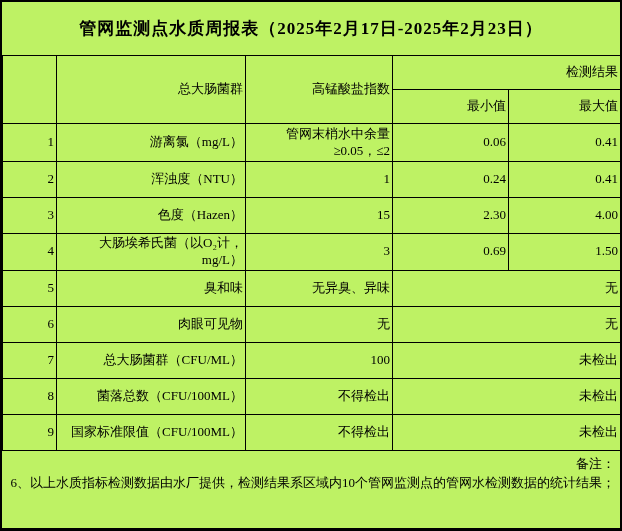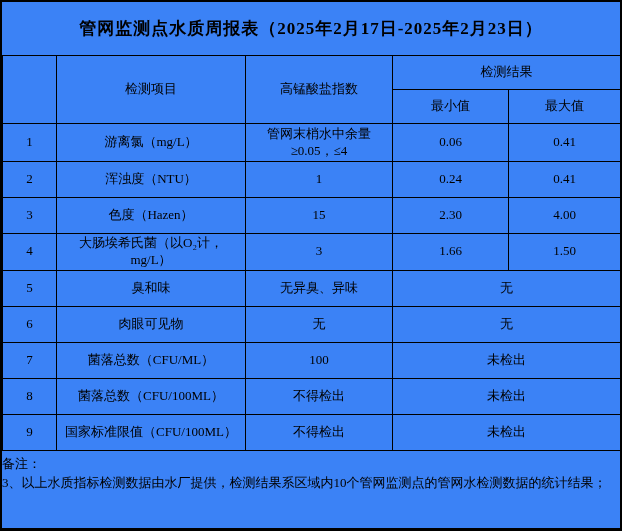--- a/index.html
+++ b/index.html
@@ -1,76 +1,76 @@
 <!DOCTYPE html>
 <html><head>
 <meta charset="utf-8">
 <style>
   html,body{margin:0;padding:0;background:#e8e8e8;}
   .sheet{
     width:622px;height:531px;box-sizing:border-box;
-    background:#3b82f6;color:#000000;
+    background:#bef264;color:#000000;
     border:2px solid #000000;border-bottom-width:3px;
     font-family:"Liberation Serif","DejaVu Serif",serif;
     overflow:hidden;
   }
   .title{
     height:53px;display:flex;align-items:center;justify-content:center;
     font-size:17px;font-weight:bold;letter-spacing:1px;
   }
   table.report{
     width:618px;border-collapse:collapse;table-layout:fixed;
   }
   table.report th,table.report td{
     border:1px solid #000000;
-    text-align:center;vertical-align:middle;
+    text-align:right;vertical-align:middle;
     font-size:13px;font-weight:normal;
     padding:1px 2px;line-height:1.3;
     overflow:hidden;
   }
   tr.hdr{height:34px;}
   tr.r{height:36px;}
   tr.r-tall{height:38px;}
   .notes{
     padding:3px 5px 0 0;
-    font-size:13px;line-height:1.5;text-align:left;
+    font-size:13px;line-height:1.5;text-align:right;
   }
   .notes div{white-space:normal;}
 </style>
 </head>
 <body>
 
 <div class="sheet">
   <div class="title">管网监测点水质周报表（2025年2月17日-2025年2月23日）</div>
 
   <table class="report">
     <colgroup>
       <col style="width:54px">
       <col style="width:189px">
       <col style="width:147px">
       <col style="width:116px">
       <col style="width:112px">
     </colgroup>
     <thead>
       <tr class="hdr">
         <th rowspan="2"></th>
-        <th rowspan="2">检测项目</th>
+        <th rowspan="2">总大肠菌群</th>
         <th rowspan="2">高锰酸盐指数</th>
         <th colspan="2">检测结果</th>
       </tr>
       <tr class="hdr">
         <th>最小值</th>
         <th>最大值</th>
       </tr>
     </thead>
     <tbody>
       <tr class="r-tall">
         <td>1</td>
         <td>游离氯（mg/L）</td>
-        <td>管网末梢水中余量≥0.05，≤4</td>
+        <td>管网末梢水中余量≥0.05，≤2</td>
         <td>0.06</td>
         <td>0.41</td>
       </tr>
       <tr class="r">
         <td>2</td>
         <td>浑浊度（NTU）</td>
         <td>1</td>
         <td>0.24</td>
         <td>0.41</td>
       </tr>
@@ -78,53 +78,53 @@
         <td>3</td>
         <td>色度（Hazen）</td>
         <td>15</td>
         <td>2.30</td>
         <td>4.00</td>
       </tr>
       <tr class="r">
         <td>4</td>
         <td>大肠埃希氏菌（以O₂计，mg/L）</td>
         <td>3</td>
-        <td>1.66</td>
+        <td>0.69</td>
         <td>1.50</td>
       </tr>
       <tr class="r">
         <td>5</td>
         <td>臭和味</td>
         <td>无异臭、异味</td>
         <td colspan="2">无</td>
       </tr>
       <tr class="r">
         <td>6</td>
         <td>肉眼可见物</td>
         <td>无</td>
         <td colspan="2">无</td>
       </tr>
       <tr class="r">
         <td>7</td>
-        <td>菌落总数（CFU/ML）</td>
+        <td>总大肠菌群（CFU/ML）</td>
         <td>100</td>
         <td colspan="2">未检出</td>
       </tr>
       <tr class="r">
         <td>8</td>
         <td>菌落总数（CFU/100ML）</td>
         <td>不得检出</td>
         <td colspan="2">未检出</td>
       </tr>
       <tr class="r">
         <td>9</td>
         <td>国家标准限值（CFU/100ML）</td>
         <td>不得检出</td>
         <td colspan="2">未检出</td>
       </tr>
     </tbody>
   </table>
 
   <div class="notes">
     <div>备注：</div>
-    <div>3、以上水质指标检测数据由水厂提供，检测结果系区域内10个管网监测点的管网水检测数据的统计结果；</div>
+    <div>6、以上水质指标检测数据由水厂提供，检测结果系区域内10个管网监测点的管网水检测数据的统计结果；</div>
   </div>
 </div>
 
 </body></html>

